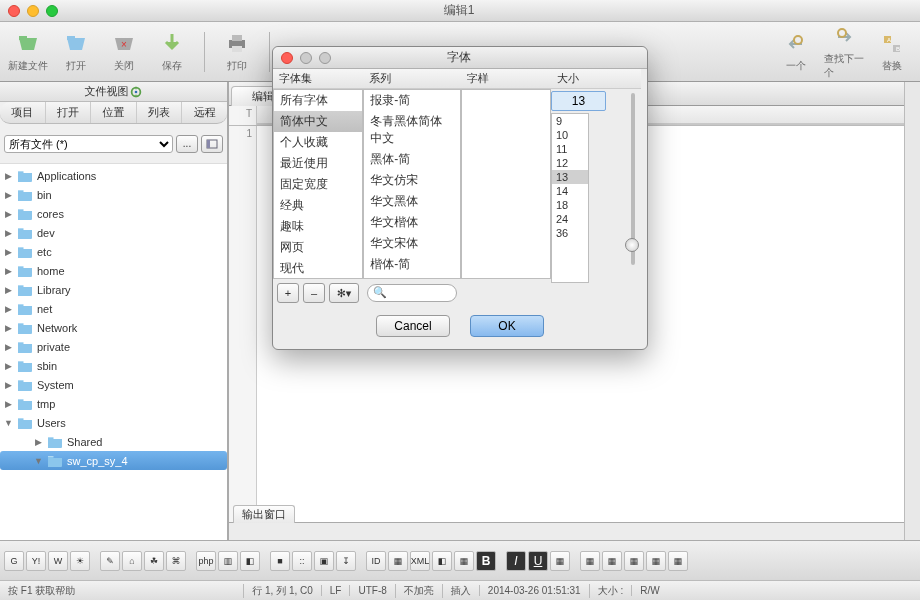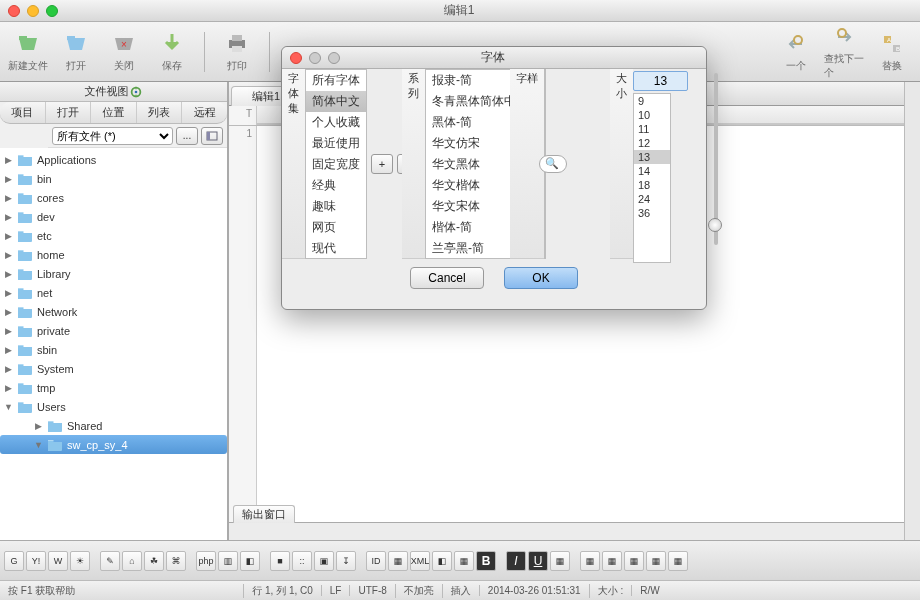--- a/index.html
+++ b/index.html
@@ -18,21 +18,21 @@
 .tico svg{width:28px;height:24px;}
 .tlab{font-size:10px;color:#666;}
 .tdiv{width:1px;height:40px;background:#b5b5b5;margin:0 4px;}
 .body{height:458px;display:flex;}
 .sidebar{width:228px;background:#f0f0f0;border-right:1px solid #aaa;display:flex;flex-direction:column;position:relative;}
 .side-hdr{height:20px;display:flex;align-items:center;justify-content:center;padding:2px 6px;background:linear-gradient(#f3f3f3,#e0e0e0);border-bottom:1px solid #bbb;font-size:11px;}
 .side-ico{width:14px;height:14px;display:inline-block;}
 .seg{display:flex;background:linear-gradient(#f6f6f6,#e0e0e0);border-bottom:1px solid #bbb;height:22px;border-radius:10px;}
 .seg>div{flex:1;text-align:center;line-height:21px;font-size:11px;border-right:1px solid #ccc;}
 .seg>div:last-child{border-right:none;}
-.filter{height:24px;display:flex;align-items:center;padding:2px 4px;gap:3px;background:#f0f0f0;border-bottom:1px solid #ddd;margin-left:48px;}
+.filter{height:40px;display:flex;align-items:center;padding:2px 4px;gap:3px;background:#f0f0f0;border-bottom:1px solid #ddd;}
 .filter select{flex:1;font-size:11px;background:#fff;border:1px solid #aaa;border-radius:3px;height:18px;}
 .minibtn{width:22px;height:18px;border:1px solid #999;border-radius:3px;background:linear-gradient(#fdfdfd,#e4e4e4);display:flex;align-items:center;justify-content:center;font-size:10px;}
 .tree{flex:1;overflow:auto;background:#fff;padding:2px 0;}
 .node{display:flex;align-items:center;height:19px;padding-left:4px;gap:4px;font-size:11px;}
 .disc{width:9px;text-align:center;color:#777;font-size:9px;}
 .fico{width:16px;height:13px;}
 .node.sel{background:linear-gradient(#74b4ed,#5598d8);color:#fff;border-radius:3px;}
 .editor{flex:1;display:flex;flex-direction:column;background:#fff;border-left:1px solid #aaa;}
 .etab{height:24px;background:linear-gradient(#f4f4f4,#dcdcdc);border-bottom:1px solid #999;display:flex;align-items:flex-end;padding-left:2px;}
 .tab{background:linear-gradient(#fdfdfd,#e9e9e9);border:1px solid #bbb;border-bottom:none;border-radius:4px 4px 0 0;padding:2px 8px;font-size:11px;margin-bottom:-1px;width:70px;text-align:center;}
@@ -41,42 +41,42 @@
 .edbody{flex:1;display:flex;}
 .edtxt{flex:1;background:#fff;}
 .rside{width:16px;background:#e8e8e8;border-left:1px solid #bbb;}
 .inferior{height:40px;background:linear-gradient(#f0f0f0,#d8d8d8);border-top:1px solid #aaa;display:flex;align-items:center;padding:0 4px;gap:2px;overflow:hidden;}
 .ico16{width:20px;height:20px;border:1px solid #bbb;border-radius:2px;background:linear-gradient(#fdfdfd,#e6e6e6);display:flex;align-items:center;justify-content:center;font-size:9px;}
 .status{height:20px;background:linear-gradient(#f2f2f2,#dedede);border-top:1px solid #bbb;display:flex;align-items:center;font-size:10px;color:#555;}
 .status>div{padding:0 8px;border-left:1px solid #bbb;}
 .output-tab{position:absolute;left:4px;top:-18px;background:linear-gradient(#fdfdfd,#e9e9e9);border:1px solid #bbb;border-bottom:none;border-radius:3px 3px 0 0;padding:1px 8px;font-size:11px;}
 .outwrap{position:relative;height:18px;border-top:1px solid #aaa;background:#ececec;}
 
-.dlg{position:absolute;left:281px;top:46px;width:426px;background:#ededed;border:1px solid #888;border-radius:6px;box-shadow:0 10px 30px rgba(0,0,0,.35);}
+.dlg{position:absolute;left:272px;top:46px;width:376px;background:#ededed;border:1px solid #888;border-radius:6px;box-shadow:0 10px 30px rgba(0,0,0,.35);}
 .dlg .dtit{height:22px;background:linear-gradient(#f2f2f2,#d8d8d8);border-radius:6px 6px 0 0;display:flex;align-items:center;border-bottom:1px solid #b0b0b0;}
 .dtit .traffic{margin-left:8px;}
 .dtit .t{flex:1;text-align:center;font-size:12px;}
-.dcol{display:flex;flex-direction:row;}
+.dcol{display:flex;flex-direction:column;}
 .dcol .ch{padding:2px 6px;font-size:11px;background:linear-gradient(#f6f6f6,#e5e5e5);border-bottom:1px solid #ccc;}
 .dlist{flex:0 0 auto;height:190px;overflow:auto;background:#fff;border:1px solid #bdbdbd;}
 .dlist .it{padding:2px 6px;font-size:12px;}
 .dlist .it.sel{background:linear-gradient(#d0d0d0,#c0c0c0);}
 .dbar{display:flex;align-items:center;gap:4px;padding:4px 4px;}
 .sm{width:22px;height:20px;border:1px solid #999;border-radius:3px;background:linear-gradient(#fdfdfd,#e4e4e4);text-align:center;line-height:18px;font-size:11px;}
 .srch{flex:1;}
 .srch input{width:100%;border:1px solid #aaa;border-radius:10px;padding:1px 6px 1px 20px;height:18px;font-size:11px;background:#fff;}
 .sizebox{position:relative;}
 .sizein{width:55px;height:20px;border:1px solid #7aa9dd;background:#dcebf9;text-align:center;font-size:12px;border-radius:2px;}
 .szlist{width:38px;height:170px;border:1px solid #bdbdbd;background:#fff;overflow:auto;margin-top:2px;}
 .szlist .it{padding:1px 4px;font-size:11px;}
 .szlist .it.sel{background:#d0d0d0;}
 .slider{width:16px;height:172px;display:flex;justify-content:center;align-items:flex-end;margin-left:4px;margin-top:2px;}
 .track{width:4px;height:172px;background:#bbb;border-radius:3px;position:relative;}
 .knob{width:14px;height:14px;border-radius:50%;background:radial-gradient(#fff,#ccc);border:1px solid #888;position:absolute;left:-6px;top:145px;}
-.dlgbtns{display:flex;justify-content:center;gap:20px;padding:8px 0 20px;}
+.dlgbtns{display:flex;justify-content:center;gap:20px;padding:8px 0 12px;}
 .btn{width:74px;height:22px;border:1px solid #999;border-radius:4px;background:linear-gradient(#fdfdfd,#e0e0e0);font-size:12px;}
 .btn.ok{background:linear-gradient(#c0ddf9,#87b9ee);border-color:#5b8fc6;}
 .folder{fill:#8bc6ec;}
 </style>
 </head>
 <body>
 
 <div class="titlebar">
  <div class="traffic">
   <div class="tl r"></div>

